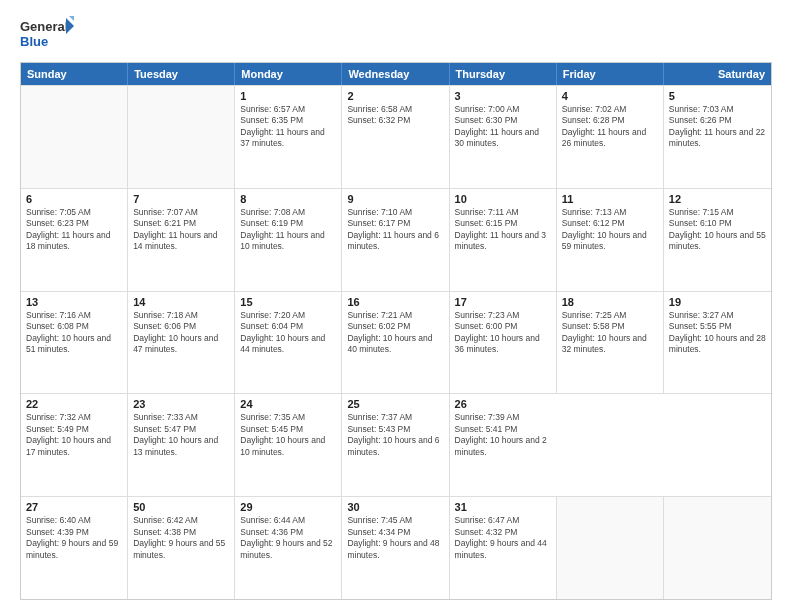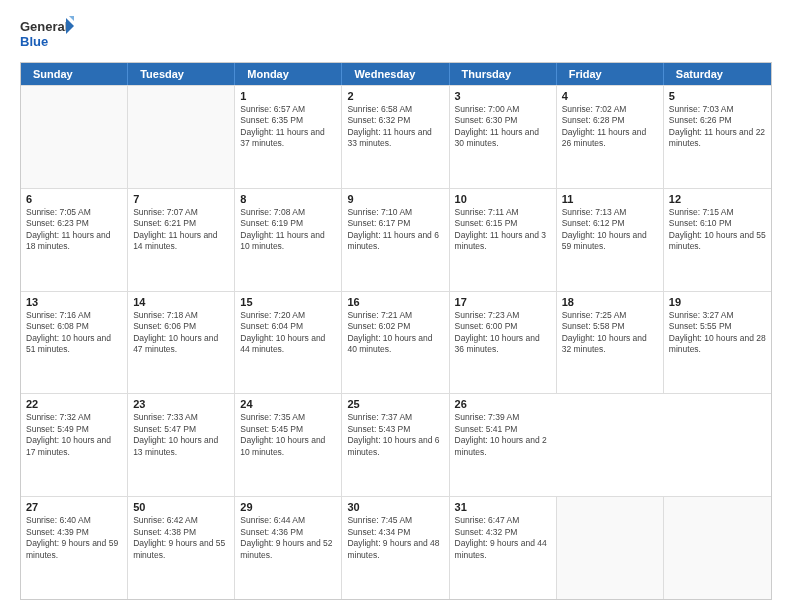--- a/index.html
+++ b/index.html
@@ -50,26 +50,27 @@
     }
     .cal-header {
       display: grid;
       grid-template-columns: repeat(7, 1fr);
       background: #2a6db5;
     }
     .cal-header-cell {
       color: #fff;
       font-size: 11px;
       font-weight: bold;
-      padding: 5px 12px;
+      padding: 5px 6px;
       text-align: left;
       border-right: 1px solid #4a8dd5;
     }
     .cal-header-cell:last-child {
       border-right: none;
+      text-align: right;
     }
     .cal-body {
       flex: 1;
       display: flex;
       flex-direction: column;
     }
     .cal-row {
       display: grid;
       grid-template-columns: repeat(7, 1fr);
       flex: 1;
@@ -140,21 +141,20 @@
           <div class="cal-cell">
         <span class="day-num">1</span>
         <span class="cell-line">Sunrise: 6:57 AM</span>
         <span class="cell-line">Sunset: 6:35 PM</span>
         <span class="cell-line">Daylight: 11 hours and 37 minutes.</span>
       </div>
           <div class="cal-cell">
         <span class="day-num">2</span>
         <span class="cell-line">Sunrise: 6:58 AM</span>
         <span class="cell-line">Sunset: 6:32 PM</span>
-        <span class="cell-line">Daylight: 11 hours and 33 minutes.</span>
       </div>
           <div class="cal-cell">
         <span class="day-num">3</span>
         <span class="cell-line">Sunrise: 7:00 AM</span>
         <span class="cell-line">Sunset: 6:30 PM</span>
         <span class="cell-line">Daylight: 11 hours and 30 minutes.</span>
       </div>
           <div class="cal-cell">
         <span class="day-num">4</span>
         <span class="cell-line">Sunrise: 7:02 AM</span>

